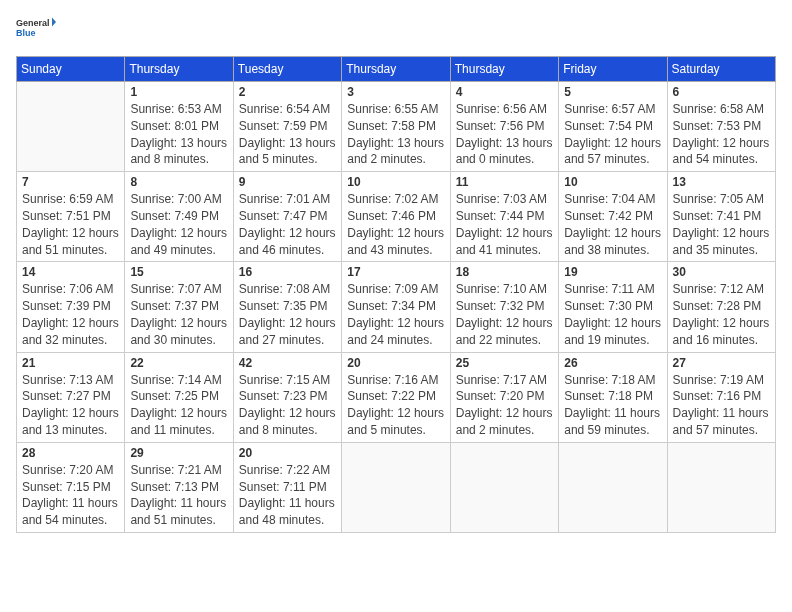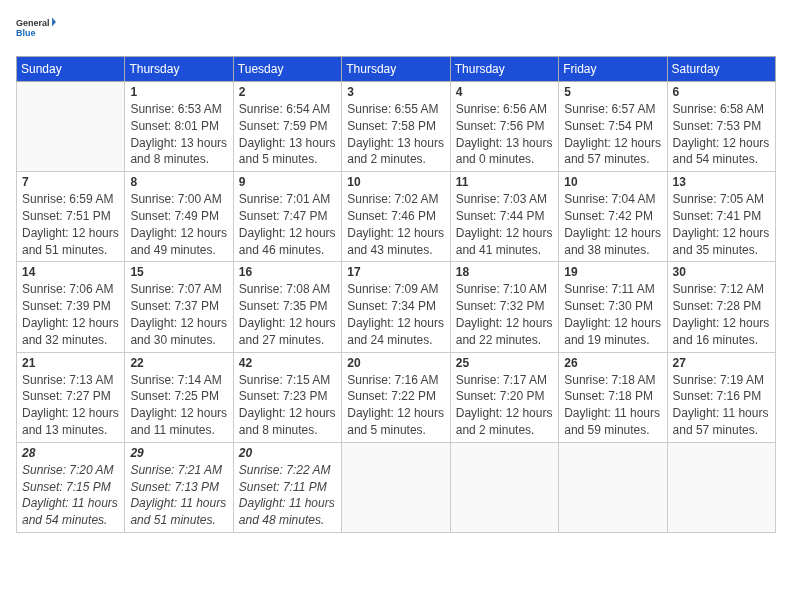--- a/index.html
+++ b/index.html
@@ -70,21 +70,20 @@
       display: block;
       margin-bottom: 2px;
     }
     .day-info {
       color: #444;
       font-size: 12px;
       line-height: 1.4;
     }
     .last-row td {
       height: 68px;
-      font-style: italic;
     }
   </style>
 </head>
 <body>
 
 <div class="container">
   <div class="header">
     <div class="logo">
     <svg width="40" height="36" viewBox="0 0 80 60">
       <text x="0" y="22" font-size="18" font-weight="bold" fill="#333" font-family="Arial">General</text>

